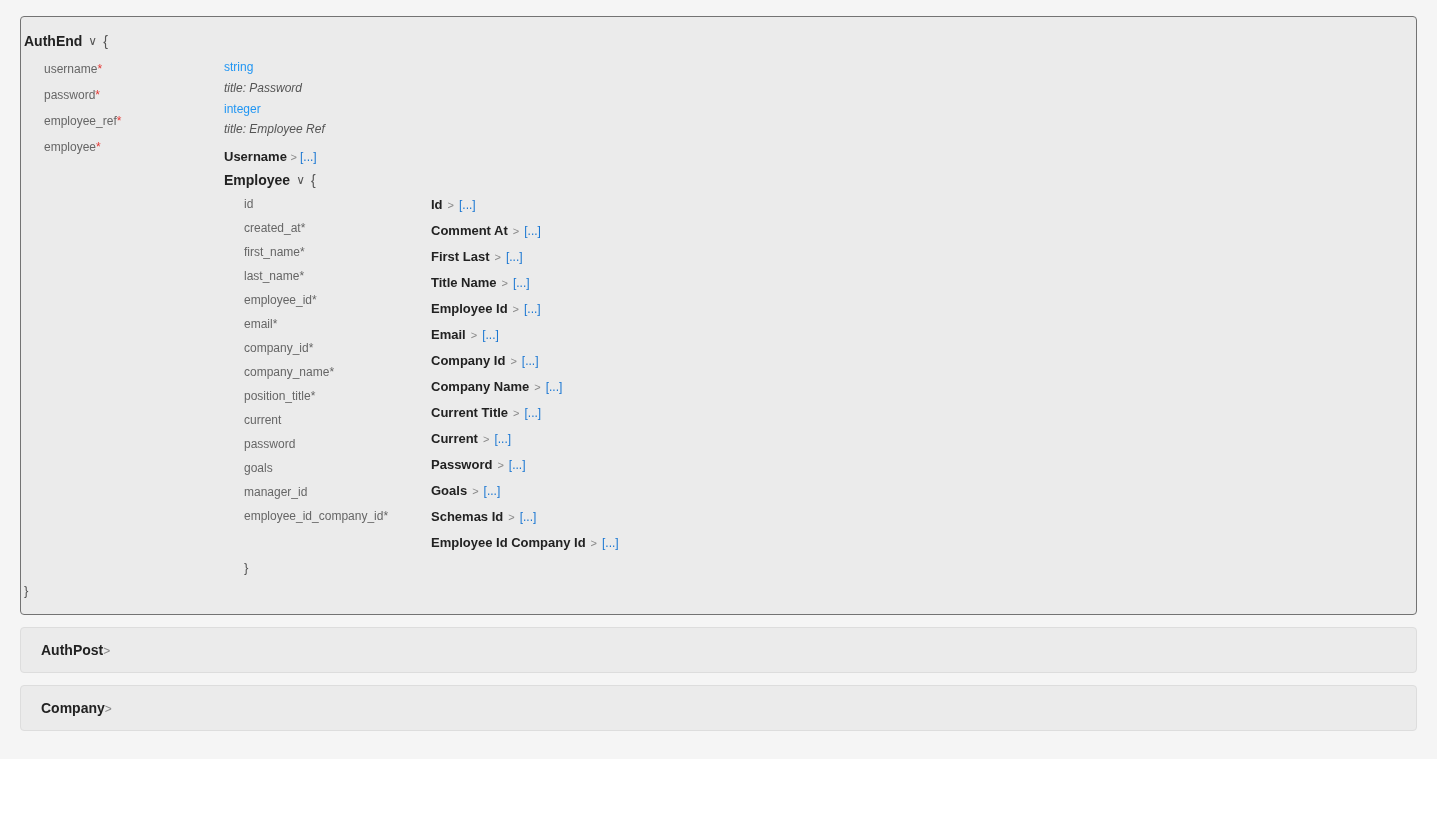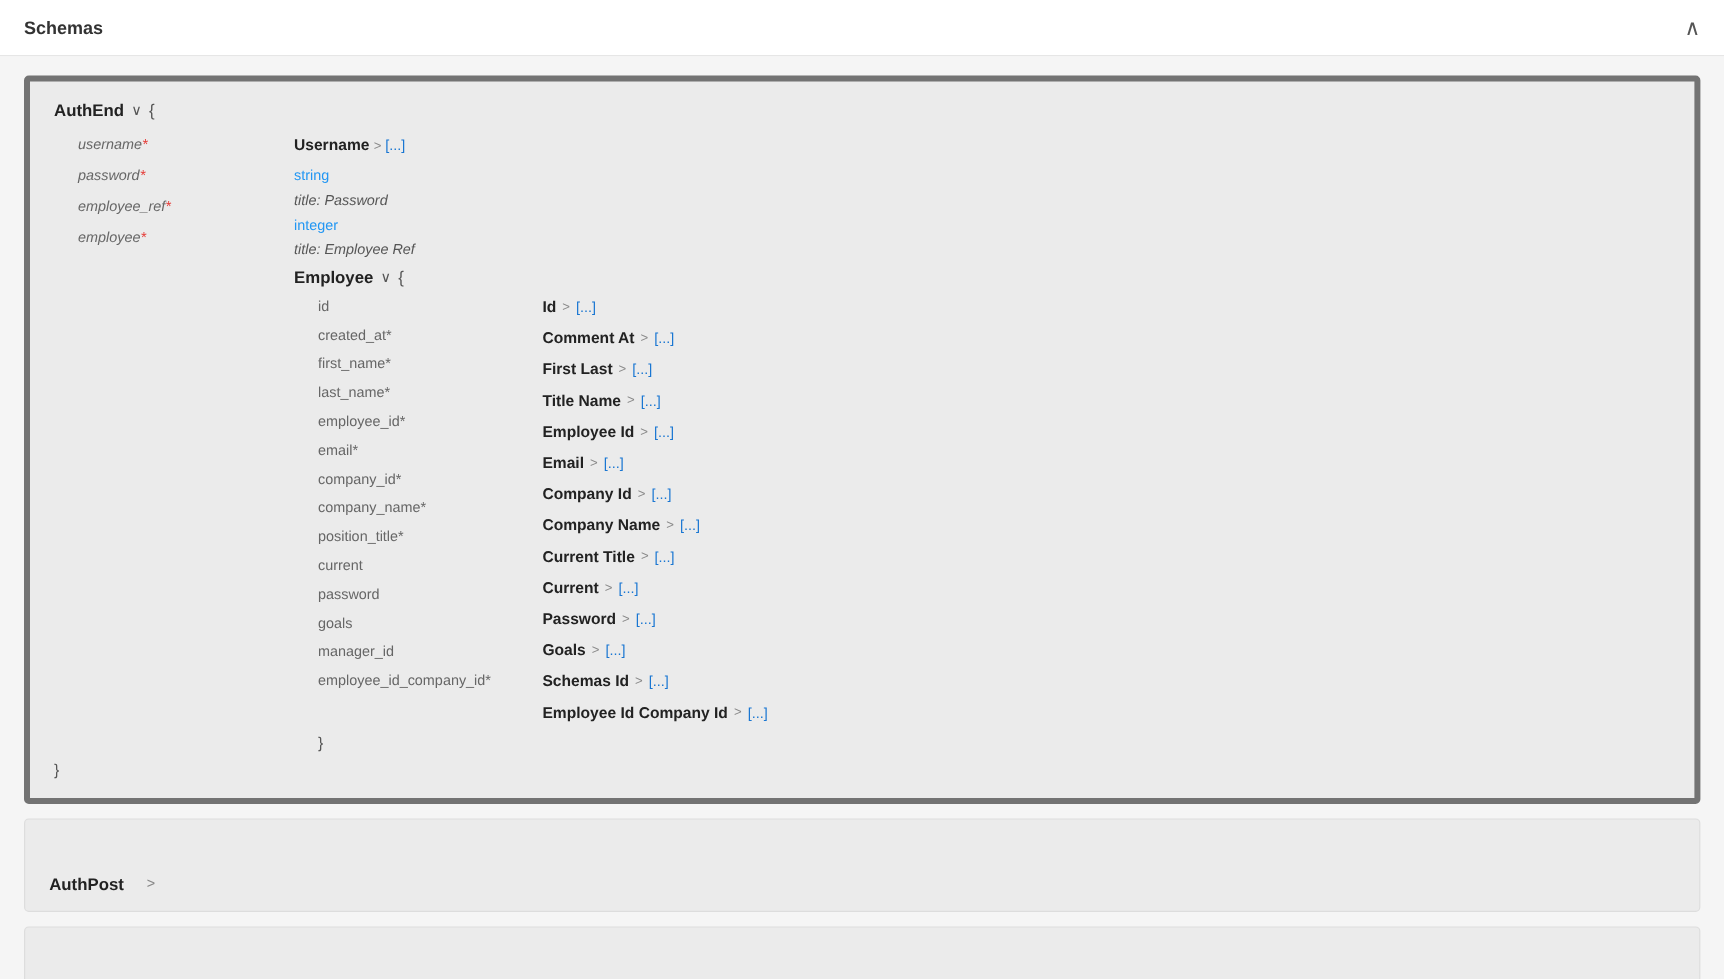--- a/index.html
+++ b/index.html
@@ -31,24 +31,24 @@
       cursor: pointer;
     }
 
     .schemas-body {
       padding: 16px 20px;
       background: #f5f5f5;
     }
 
     .schema-block {
       background: #ebebeb;
-      border: 5px solid #737373;
+      border: 1px solid #737373;
       border-radius: 4px;
       margin-bottom: 12px;
-      padding: 16px 20px;
+      padding: 16px 3px;
     }
 
     .schema-name-row {
       display: flex;
       align-items: center;
       gap: 6px;
       margin-bottom: 8px;
     }
 
     .schema-name {
@@ -108,21 +108,20 @@
     }
 
     
     .schema-content {
       display: flex;
       gap: 0;
     }
 
     .left-col {
       min-width: 200px;
-      font-style: italic;
     }
 
     .right-col {
       flex: 1;
     }
 
     
     .top-field {
       display: flex;
       align-items: center;
@@ -187,46 +186,41 @@
     .schema-collapsed {
       background: #ebebeb;
       border: 1px solid #ddd;
       border-radius: 4px;
       margin-bottom: 12px;
       padding: 14px 20px;
     }
 
     .collapsed-row {
       display: flex;
-      align-items: flex-start;
-      gap: 19px;
+      align-items: flex-end;
+      gap: 0;
       cursor: pointer;
-      margin-top: 32px;
     }
 
     .collapsed-name {
       font-weight: 700;
       font-size: 14px;
       color: #222;
     }
 
     .right-arrow {
       color: #888;
       font-size: 12px;
     }
   </style>
 </head>
 <body>
 
 <div>
 
-  <div class="schemas-header">
-    <span class="schemas-title">Schemas</span>
-    <span class="chevron-icon">∧</span>
-  </div>
 
   <div class="schemas-body">
 
     <div class="schema-block">
 
       <div class="schema-name-row">
         <span class="schema-name">AuthEnd</span>
         <span class="chevron-down">∨</span>
         <span class="brace">{</span>
       </div>
@@ -245,39 +239,39 @@
               <span class="field-name">employee_ref<span class="required">*</span></span>
             </div>
             <div class="top-field field-row">
               <span class="field-name">employee<span class="required">*</span></span>
             </div>
           </div>
         </div>
 
         <div class="right-col">
 
+          <div style="padding-left: 0; margin-bottom:2px;">
+            <div style="line-height:1.6;">
+              <span class="detail-type">string</span>
+            </div>
+            <div style="line-height:1.6;">
+              <span class="detail-meta">title: Password</span>
+            </div>
+            <div style="line-height:1.6;">
+              <span class="detail-type">integer</span>
+            </div>
+            <div style="line-height:1.6; margin-bottom:4px;">
+              <span class="detail-meta">title: Employee Ref</span>
+            </div>
+          </div>
+
           <div style="margin-bottom:2px; line-height:2;">
             <span class="nested-prop-label">Username</span>
             <span class="expand-arrow"> &gt; </span>
             <span class="bracket">[...]</span>
-          </div>
-
-          <div style="padding-left: 0; margin-bottom:2px;">
-            <div style="line-height:1.6;">
-              <span class="detail-type">string</span>
-            </div>
-            <div style="line-height:1.6;">
-              <span class="detail-meta">title: Password</span>
-            </div>
-            <div style="line-height:1.6;">
-              <span class="detail-type">integer</span>
-            </div>
-            <div style="line-height:1.6; margin-bottom:4px;">
-              <span class="detail-meta">title: Employee Ref</span>
-            </div>
           </div>
 
           <div>
             <div class="nested-object-header">
               <span class="nested-schema-name">Employee</span>
               <span class="chevron-down">∨</span>
               <span class="brace">{</span>
             </div>
 
             <div class="nested-two-col">

